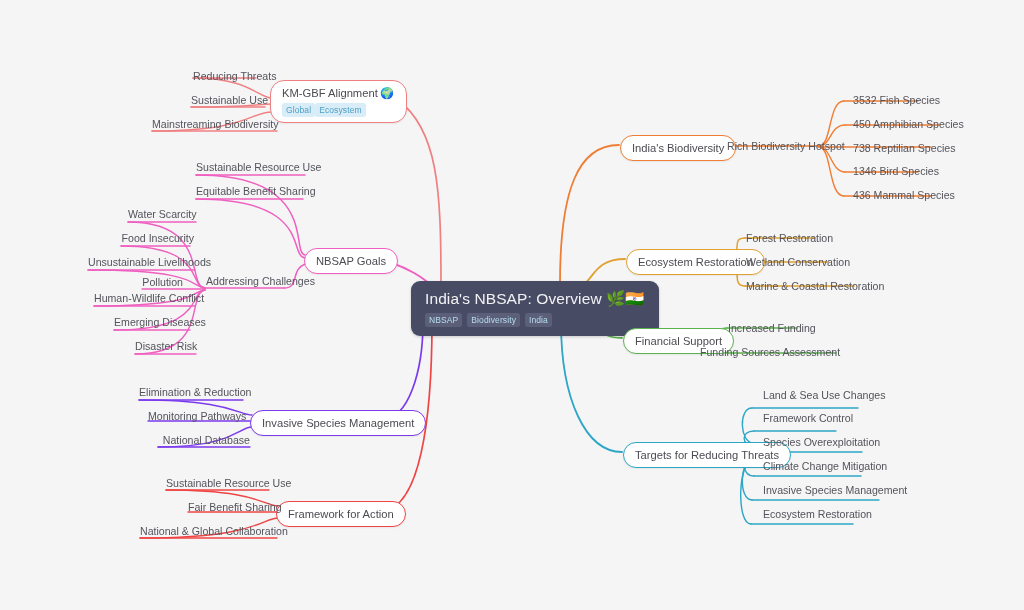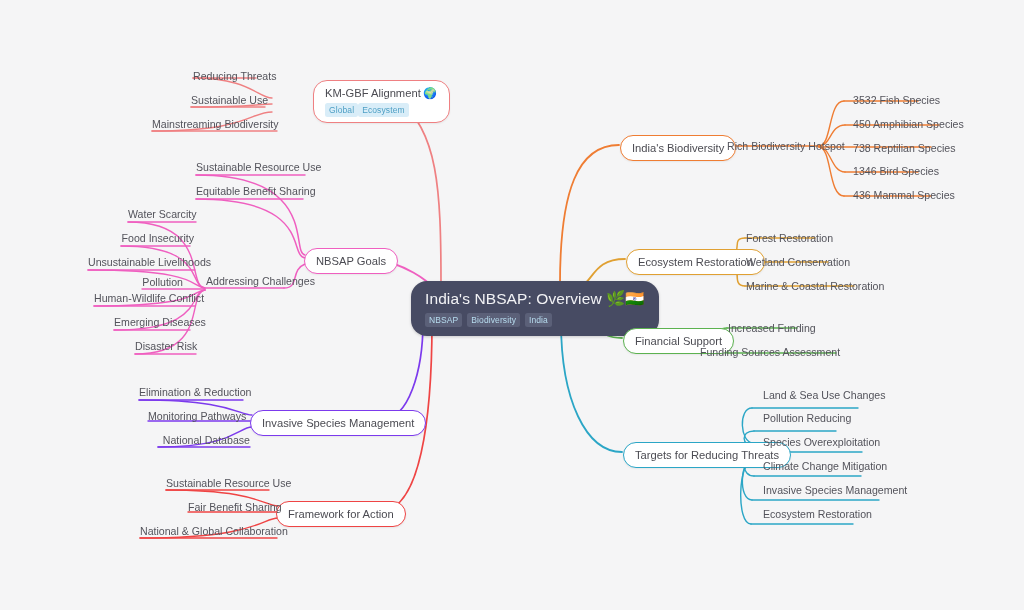--- a/index.html
+++ b/index.html
@@ -11,21 +11,21 @@
     position:relative;
   }
   #canvas{position:absolute;inset:0;width:1024px;height:610px;}
   svg#wires{position:absolute;left:0;top:0;width:1024px;height:610px;pointer-events:none;}
   svg#wires path{fill:none;stroke-linecap:round;}
 
   
   .center-node{
     position:absolute;
     background:#474b63;
-    border-radius:16px;
+    border-radius:9px;
     padding:8px 14px 9px 14px;
     box-shadow:0 1px 3px rgba(0,0,0,.18);
     color:#ffffff;
     white-space:nowrap;
   }
   .center-title{
     font-size:15.5px;
     color:#f2f2f5;
     letter-spacing:.1px;
     line-height:19px;
@@ -164,21 +164,21 @@
 
   <div class="center-node" style="left:411px;top:281px;">
     <span class="center-title">India's NBSAP: Overview 🌿🇮🇳</span>
     <div class="center-tags">
       <span class="tag">NBSAP</span>
       <span class="tag">Biodiversity</span>
       <span class="tag">India</span>
     </div>
   </div>
 
-  <div class="node1" style="left:270px;top:80px;border-color:#ef8082;margin-left:43px;">
+  <div class="node1" style="left:270px;top:80px;border-color:#ef8082;">
     <span class="n1label">KM-GBF Alignment 🌍</span>
     <div class="tags">
       <span class="tag">Global</span>
       <span class="tag">Ecosystem</span>
     </div>
   </div>
   <div class="leaf l" style="left:193px;top:70px;width:63px;">Reducing Threats</div>
   <div class="leaf l" style="left:191px;top:94px;width:74px;">Sustainable Use</div>
   <div class="leaf l" style="left:152px;top:118px;width:125px;">Mainstreaming Biodiversity</div>
 
@@ -231,19 +231,19 @@
   <div class="node1" style="left:623px;top:328px;border-color:#5cb250;">
     <span class="n1label">Financial Support</span>
   </div>
   <div class="leaf r" style="left:728px;top:322px;">Increased Funding</div>
   <div class="leaf r" style="left:700px;top:346px;text-align:center;">Funding Sources Assessment</div>
 
   <div class="node1" style="left:623px;top:442px;border-color:#2ba6c6;">
     <span class="n1label">Targets for Reducing Threats</span>
   </div>
   <div class="leaf r" style="left:763px;top:389px;">Land &amp; Sea Use Changes</div>
-  <div class="leaf r" style="left:763px;top:412px;">Pollution Reducing</div>
+  <div class="leaf r" style="left:763px;top:412px;">Framework Control</div>
   <div class="leaf r" style="left:763px;top:436px;">Species Overexploitation</div>
   <div class="leaf r" style="left:763px;top:460px;">Climate Change Mitigation</div>
   <div class="leaf r" style="left:763px;top:484px;">Invasive Species Management</div>
   <div class="leaf r" style="left:763px;top:508px;">Ecosystem Restoration</div>
 
 </div>
 
 </body></html>

